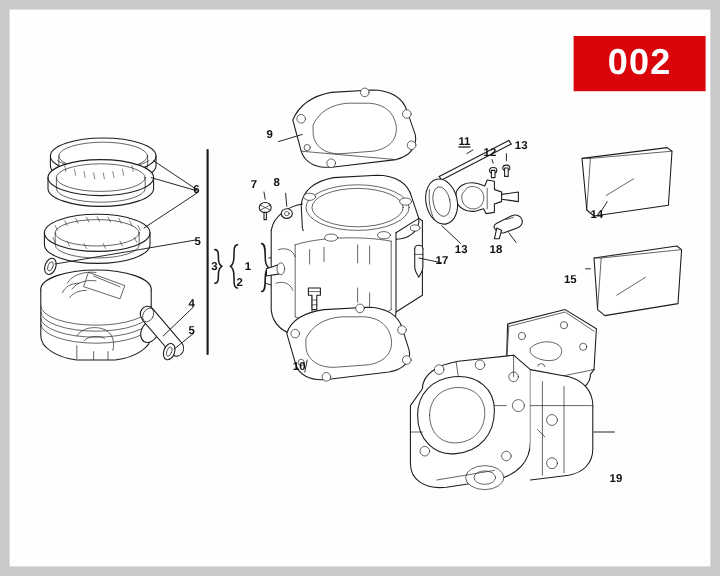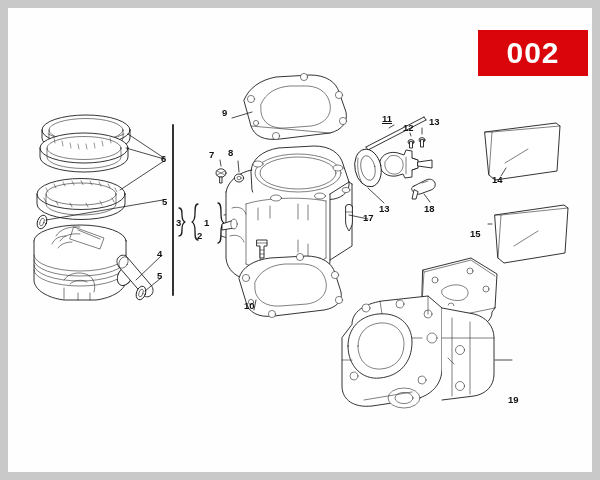--- a/index.html
+++ b/index.html
@@ -435,17 +435,17 @@
     <div class="lbl" style="left:220px;top:140px;">8</div>
     <div class="lbl" style="left:214px;top:100px;">9</div>
     <div class="lbl" style="left:236px;top:293px;">10</div>
     <div class="lbl" style="left:374px;top:106px;text-decoration:underline;">11</div>
     <div class="lbl" style="left:395px;top:115px;">12</div>
     <div class="lbl" style="left:409px;top:109px;margin-left:12px;">13</div>
     <div class="lbl" style="left:484px;top:167px;">14</div>
     <div class="lbl" style="left:462px;top:221px;text-align:center;">15</div>
     <div class="lbl" style="left:371px;top:196px;">13</div>
     <div class="lbl" style="left:355px;top:205px;">17</div>
-    <div class="lbl" style="left:416px;top:196px;">18</div>
+    <div class="lbl" style="left:400px;top:196px;">18</div>
     <div class="lbl" style="left:500px;top:347px;margin-top:40px;">19</div>
 
   </div>
 </div>
 
 </body></html>

